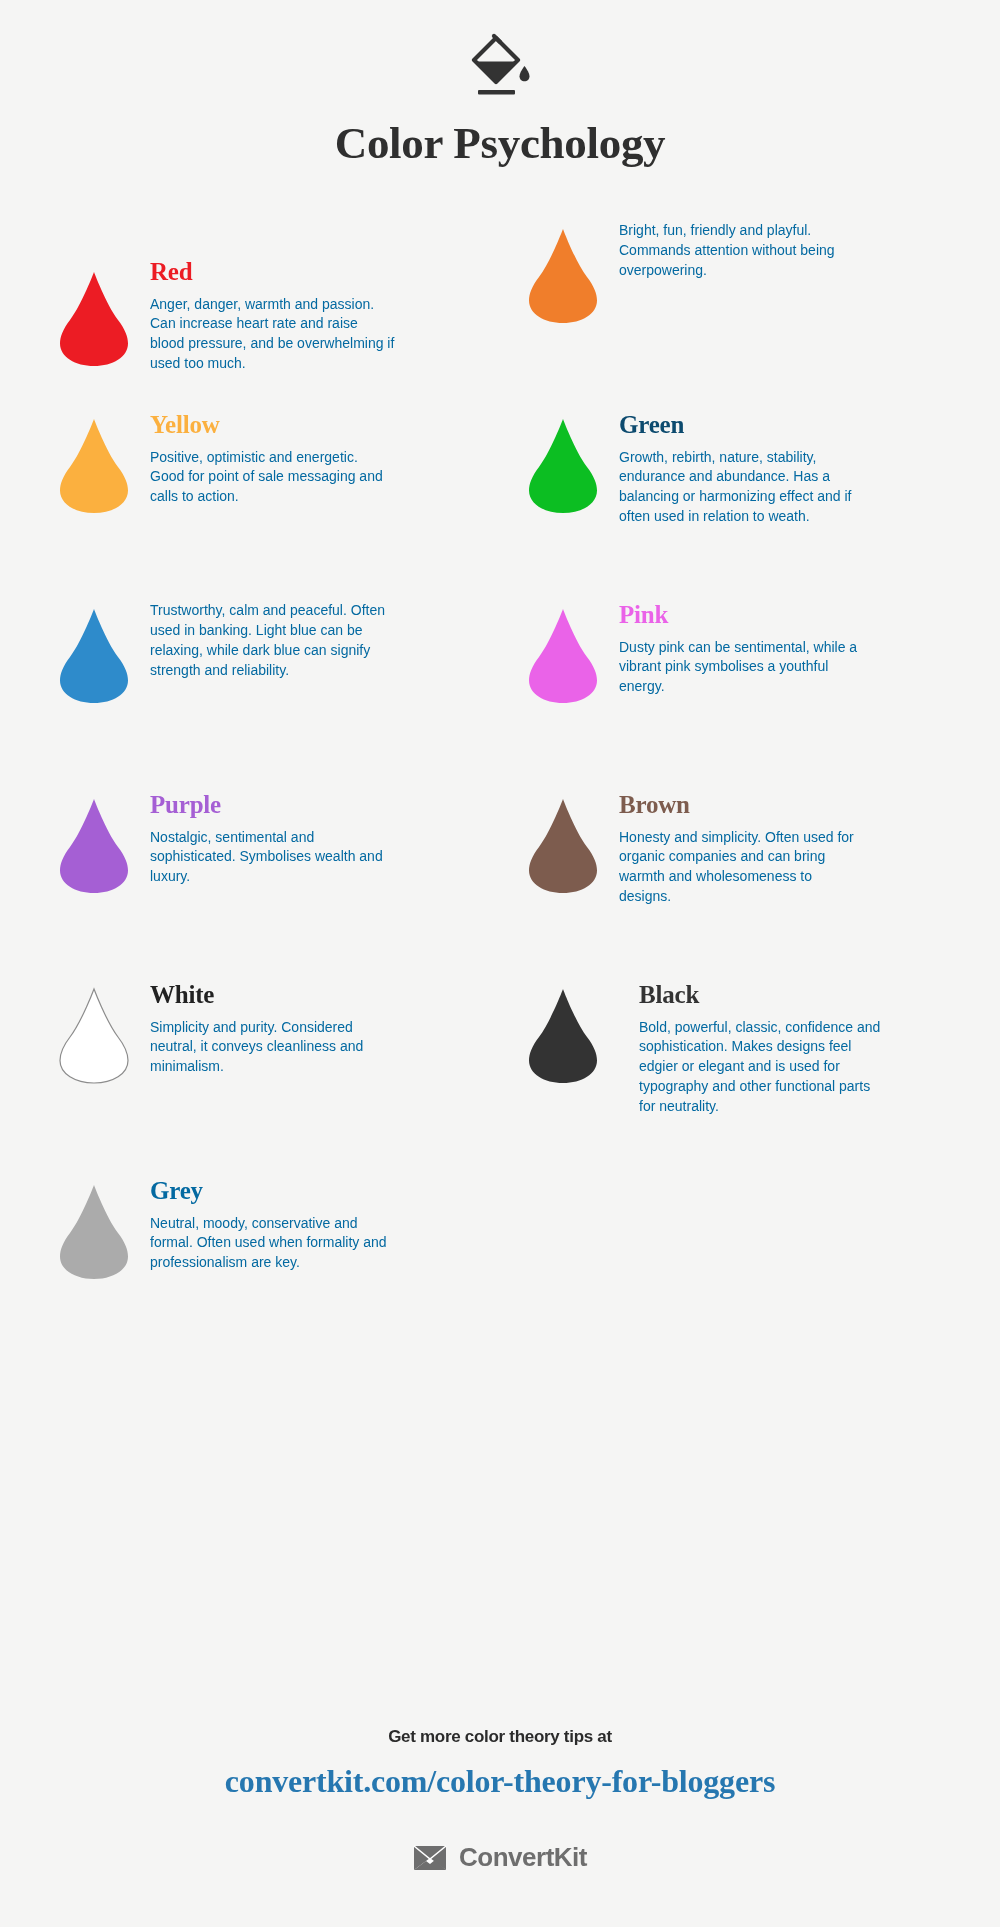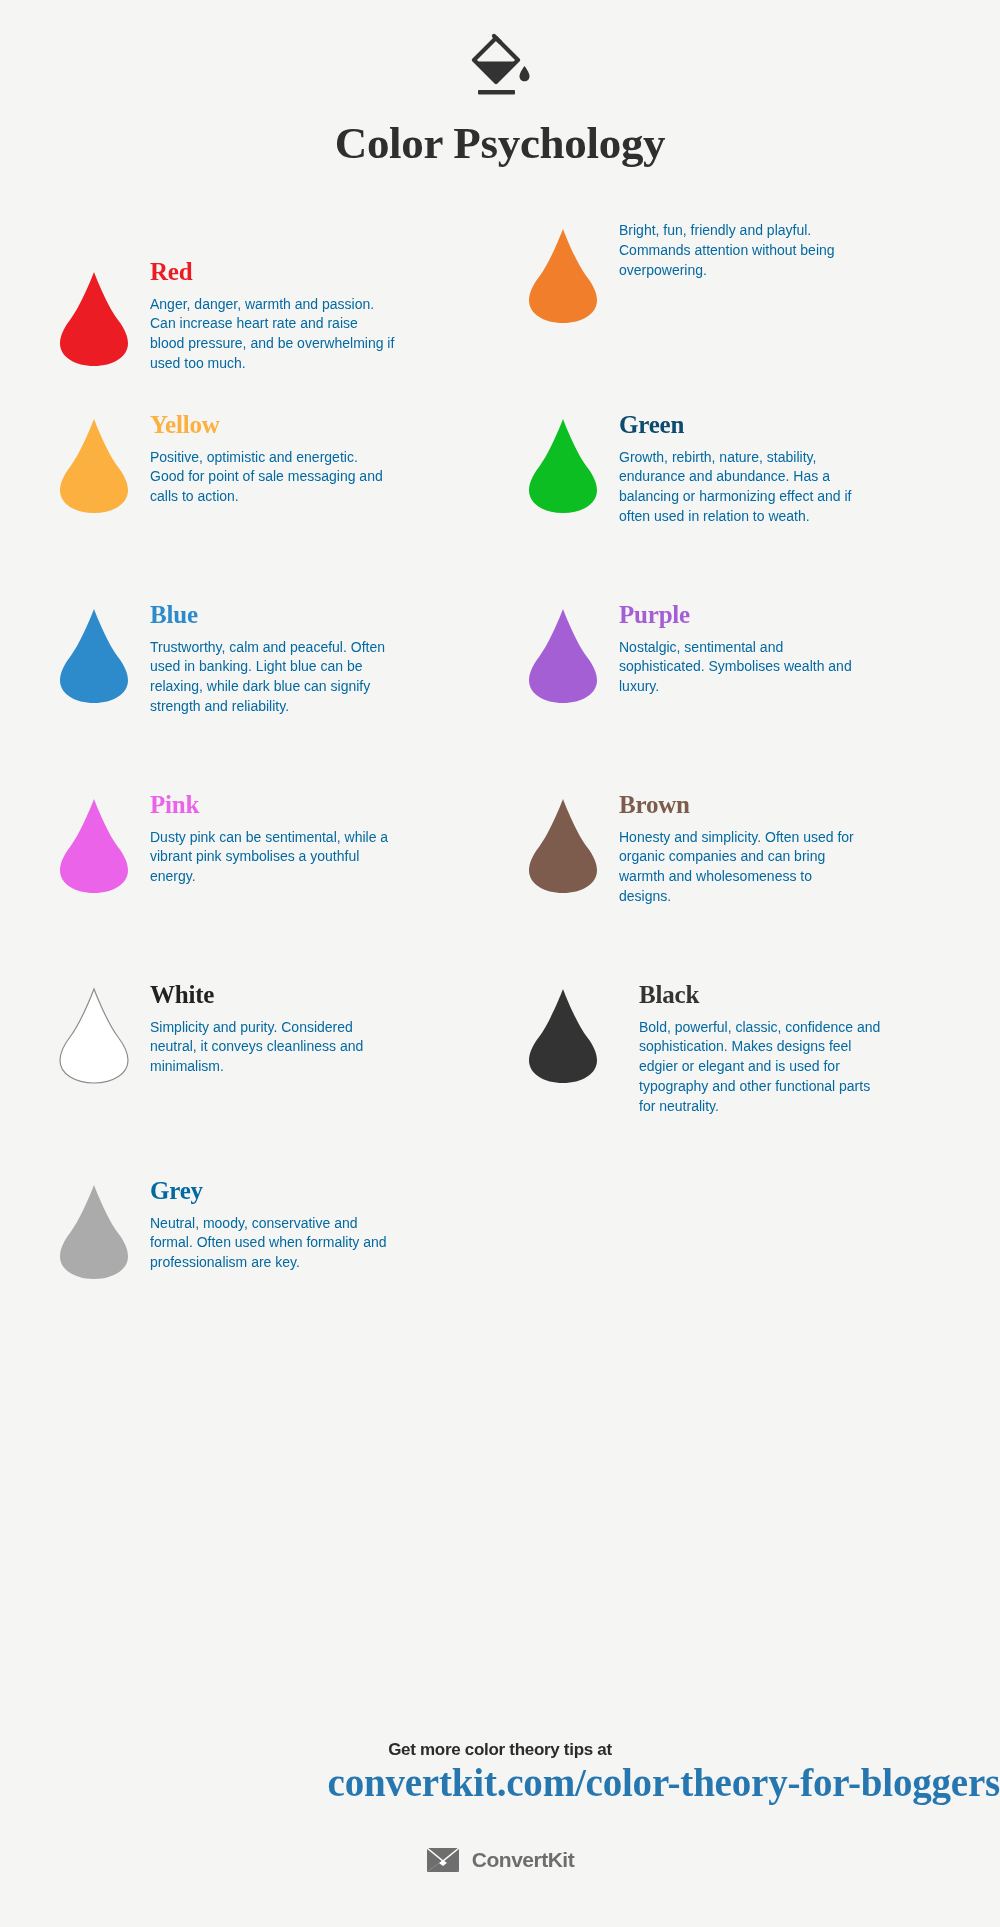--- a/index.html
+++ b/index.html
@@ -113,40 +113,40 @@
     font-family: "Liberation Sans", sans-serif;
     font-weight: bold;
     font-size: 17px;
     color: #2b2b2b;
     letter-spacing: -0.3px;
   }
 
   .cta-url {
     font-family: "Liberation Serif", serif;
     font-weight: bold;
-    font-size: 39px;
+    font-size: 32px;
     color: #2677b0;
+    margin-top: 16px;
     letter-spacing: -0.2px;
-    text-align: right;
   }
 
   .brand {
     margin-top: 42px;
     display: flex;
     align-items: center;
     justify-content: center;
     gap: 12px;
   }
 
   .brand-mark { width: 34px; height: 26px; display: block; }
 
   .brand-name {
     font-family: "Liberation Sans", sans-serif;
     font-weight: bold;
-    font-size: 21px;
+    font-size: 26px;
     color: #6e6e6e;
     letter-spacing: -0.5px;
   }
 </style>
 </head>
 <body>
 
 <div class="page">
 
   <div class="header">
@@ -208,44 +208,43 @@
           <div class="color-desc">Growth, rebirth, nature, stability, endurance and abundance. Has a balancing or harmonizing effect and if often used in relation to weath.</div>
         </div>
       </div>
       <div class="color-cell" style="height: 190px;">
         <div class="drop-wrap">
           <svg class="drop" viewBox="0 0 72 98">
             <path d="M36 2 C36 2 24 34 12 50 C5 59 2 67 2 73.5 C2 87 17.2 96 36 96 C54.8 96 70 87 70 73.5 C70 67 67 59 60 50 C48 34 36 2 36 2 Z" fill="#2E8BCB"></path>
           </svg>
         </div>
         <div class="color-text">
-          <div class="color-name" style="color: rgb(46, 139, 203);">Blue</div>
           <div class="color-desc">Trustworthy, calm and peaceful. Often used in banking. Light blue can be relaxing, while dark blue can signify strength and reliability.</div>
+        </div>
+      </div>
+      <div class="color-cell" style="height: 190px;">
+        <div class="drop-wrap">
+          <svg class="drop" viewBox="0 0 72 98">
+            <path d="M36 2 C36 2 24 34 12 50 C5 59 2 67 2 73.5 C2 87 17.2 96 36 96 C54.8 96 70 87 70 73.5 C70 67 67 59 60 50 C48 34 36 2 36 2 Z" fill="#EA63E8"></path>
+          </svg>
+        </div>
+        <div class="color-text">
+          <div class="color-name" style="color: rgb(234, 99, 232);">Pink</div>
+          <div class="color-desc">Dusty pink can be sentimental, while a vibrant pink symbolises a youthful energy.</div>
         </div>
       </div>
       <div class="color-cell" style="height: 190px;">
         <div class="drop-wrap">
           <svg class="drop" viewBox="0 0 72 98">
             <path d="M36 2 C36 2 24 34 12 50 C5 59 2 67 2 73.5 C2 87 17.2 96 36 96 C54.8 96 70 87 70 73.5 C70 67 67 59 60 50 C48 34 36 2 36 2 Z" fill="#A55FD4"></path>
           </svg>
         </div>
         <div class="color-text">
           <div class="color-name" style="color: rgb(165, 95, 212);">Purple</div>
           <div class="color-desc">Nostalgic, sentimental and sophisticated. Symbolises wealth and luxury.</div>
-        </div>
-      </div>
-      <div class="color-cell" style="height: 190px;">
-        <div class="drop-wrap">
-          <svg class="drop" viewBox="0 0 72 98">
-            <path d="M36 2 C36 2 24 34 12 50 C5 59 2 67 2 73.5 C2 87 17.2 96 36 96 C54.8 96 70 87 70 73.5 C70 67 67 59 60 50 C48 34 36 2 36 2 Z" fill="#EA63E8"></path>
-          </svg>
-        </div>
-        <div class="color-text">
-          <div class="color-name" style="color: rgb(234, 99, 232);">Pink</div>
-          <div class="color-desc">Dusty pink can be sentimental, while a vibrant pink symbolises a youthful energy.</div>
         </div>
       </div>
       <div class="color-cell" style="height: 190px;">
         <div class="drop-wrap">
           <svg class="drop" viewBox="0 0 72 98">
             <path d="M36 2 C36 2 24 34 12 50 C5 59 2 67 2 73.5 C2 87 17.2 96 36 96 C54.8 96 70 87 70 73.5 C70 67 67 59 60 50 C48 34 36 2 36 2 Z" fill="#7D5C4E"></path>
           </svg>
         </div>
         <div class="color-text">
           <div class="color-name" style="color: rgb(125, 92, 78);">Brown</div>

